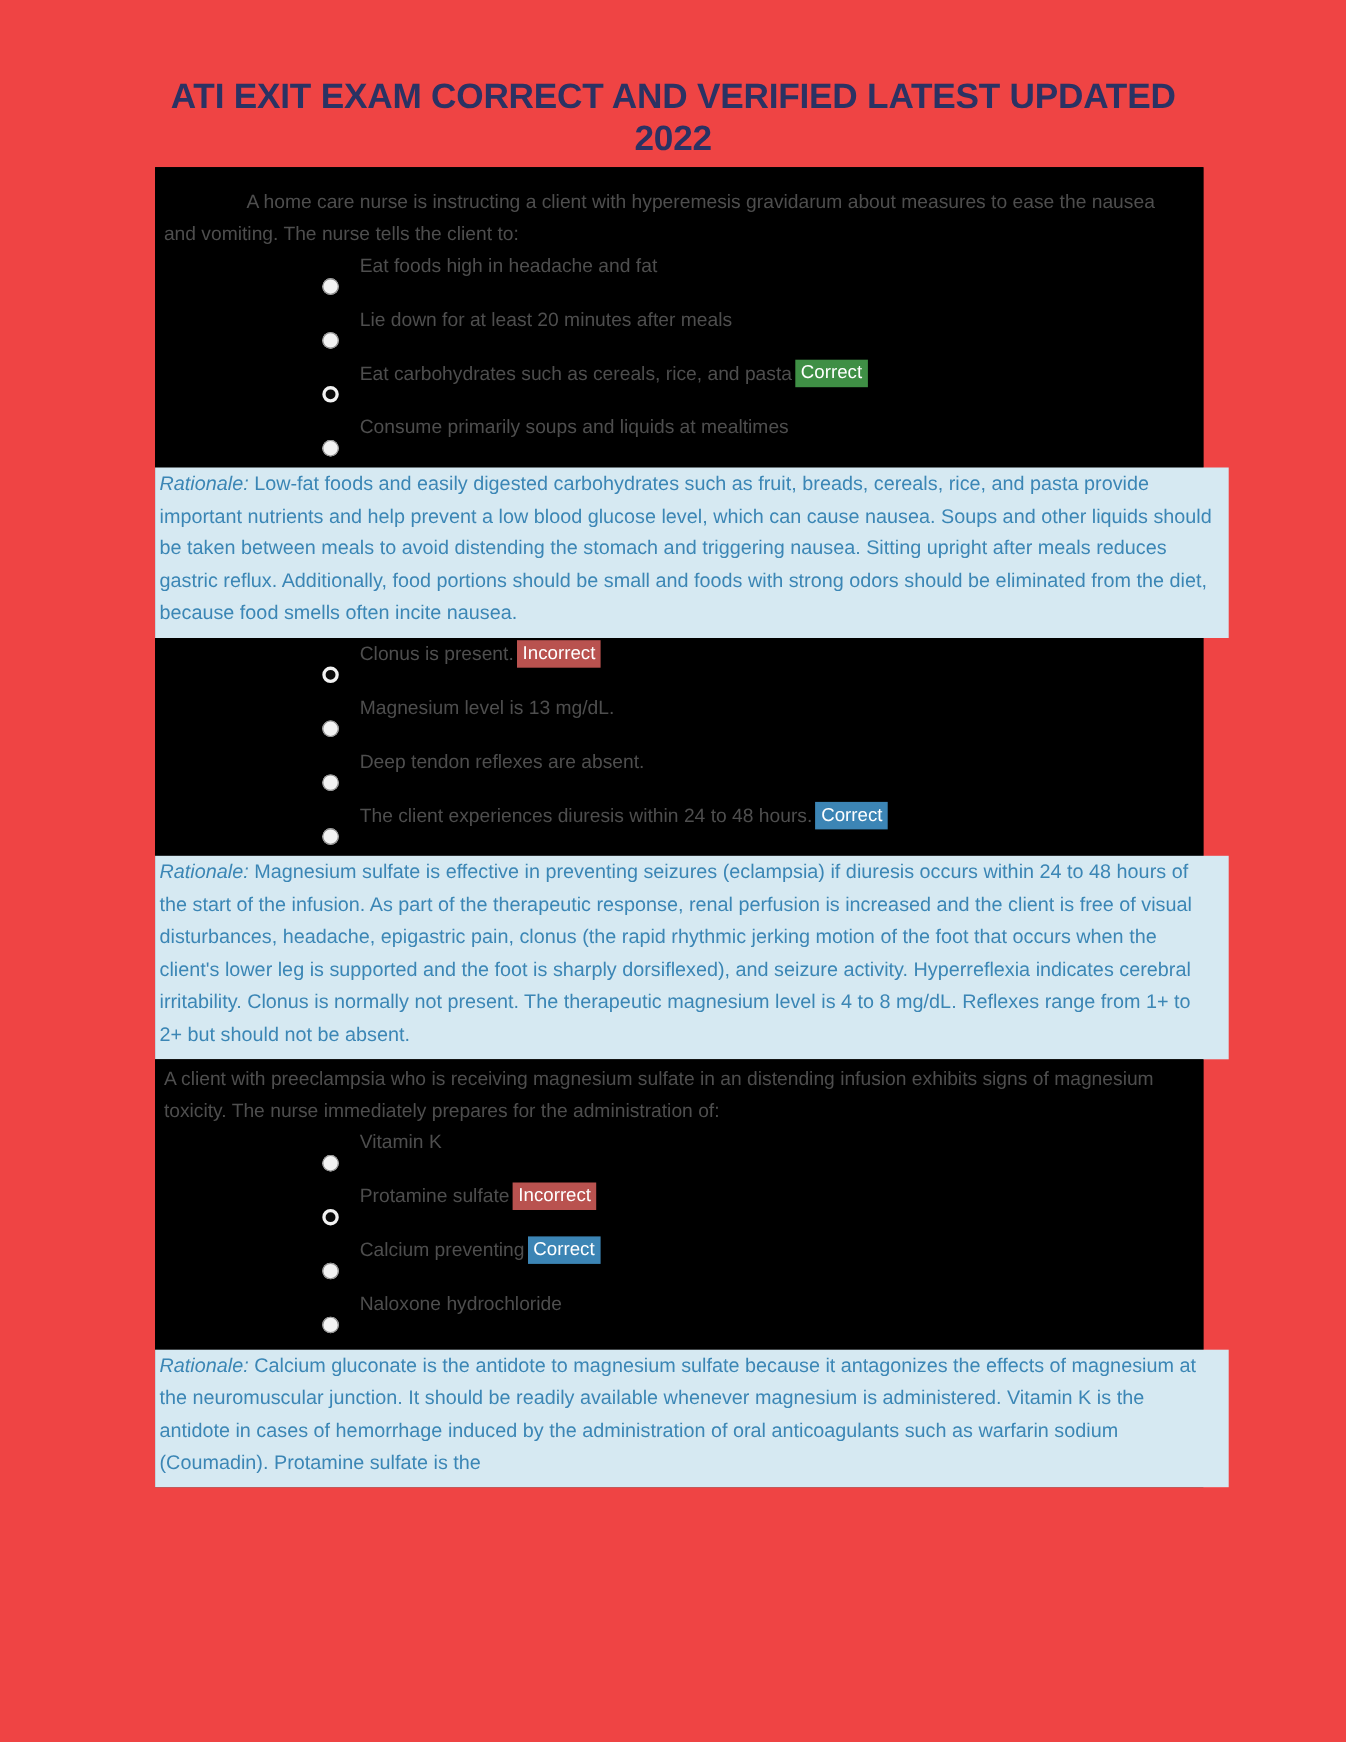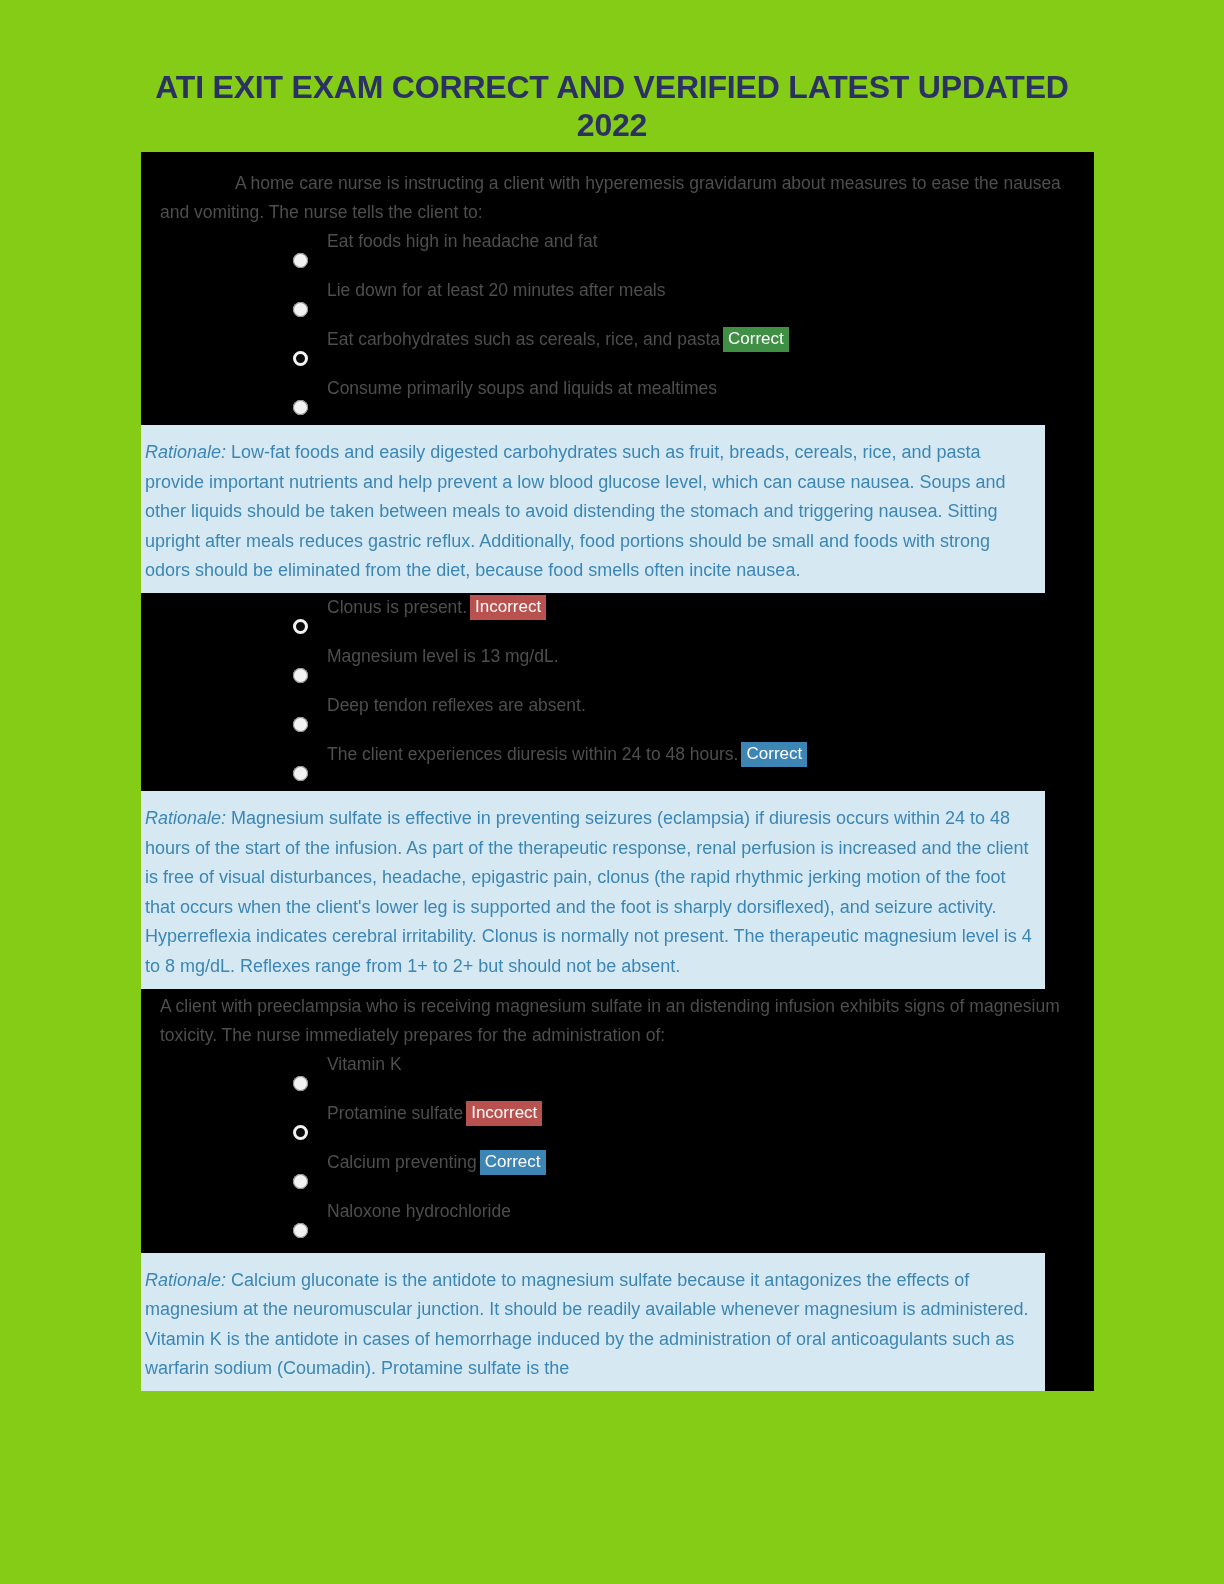--- a/index.html
+++ b/index.html
@@ -10,21 +10,21 @@
   body {
     width: 1224px;
     height: 1584px;
     font-family: "Liberation Sans", sans-serif;
     -webkit-font-smoothing: antialiased;
   }
   .page {
     position: relative;
     width: 1224px;
     height: 1584px;
-    background: #84cc16;
+    background: #ef4444;
     overflow: hidden;
   }
 
   
   .doc-title {
     position: absolute;
     left: 150px;
     top: 68px;
     width: 924px;
     text-align: center;
@@ -47,21 +47,21 @@
 
   
   .question-block {
     background: #000000;
     padding: 0 0 2px 0;
   }
   .question-stem {
     color: #4e4e4e;
     font-size: 17.5px;
     line-height: 29px;
-    padding: 0 14px 0 19px;
+    padding: 0 14px 0 8px;
   }
   .question-block.first .question-stem {
     text-indent: 75px;
     padding-top: 17px;
   }
   .question-block.later .question-stem {
     padding-top: 3px;
   }
 
   .options {
@@ -108,23 +108,23 @@
     margin-left: 3px;
     vertical-align: 1px;
   }
   .badge.correct-green { background: #3f8f45; }
   .badge.correct-blue  { background: #3c85b5; }
   .badge.incorrect     { background: #b9524f; }
 
   
   .rationale-block {
     background: #d6e9f2;
-    width: 904px;
+    width: 976px;
     box-sizing: border-box;
-    padding: 13px 10px 7px 4px;
+    padding: 0 10px 7px 4px;
     color: #3b86b5;
     font-size: 18px;
     line-height: 29.6px;
   }
   .rationale-label {
     font-style: italic;
   }
 
   .spacer-black { background: #000000; height: 5px; }
 </style>

